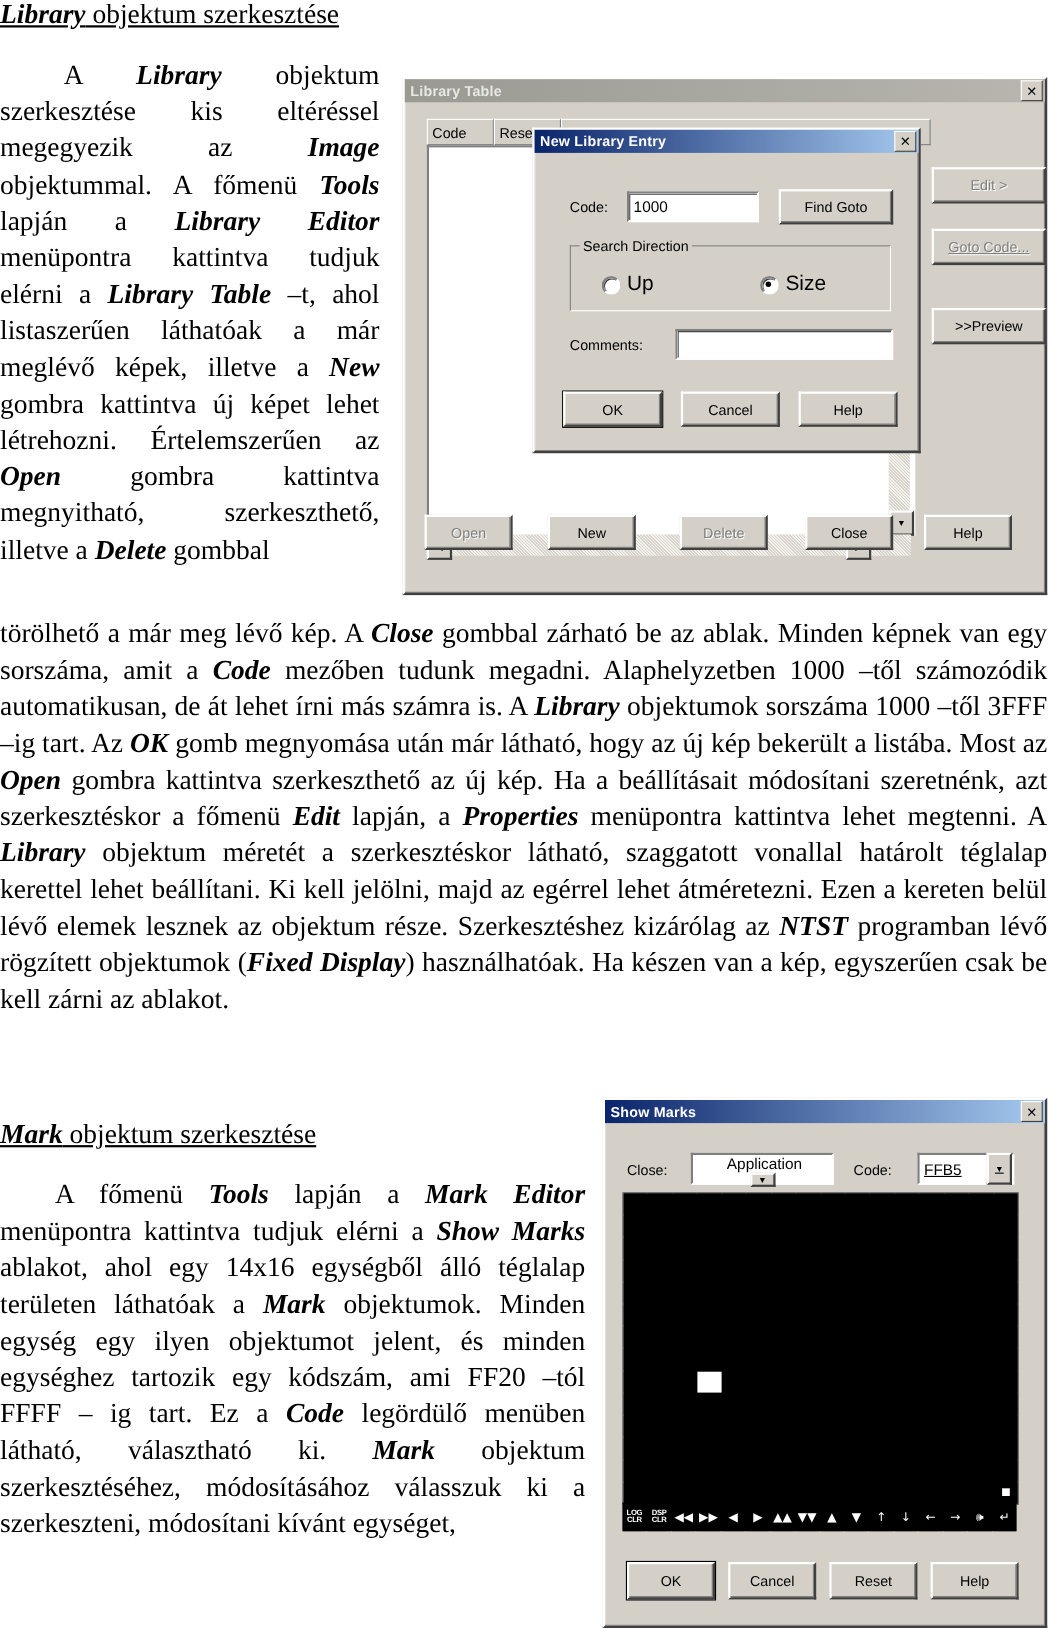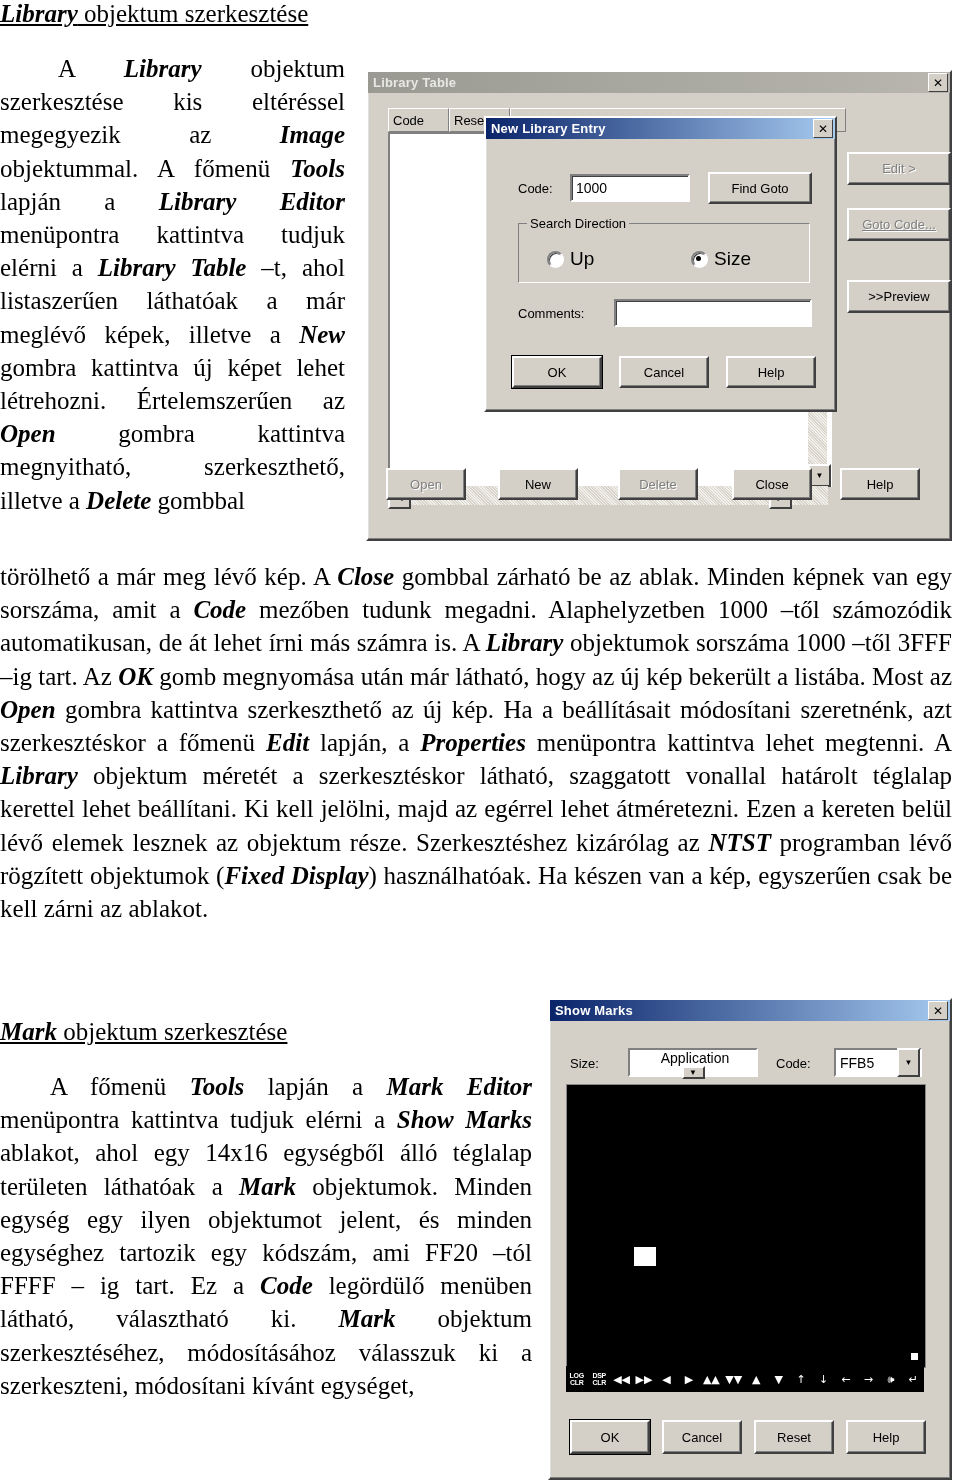--- a/index.html
+++ b/index.html
@@ -217,28 +217,28 @@
     <div class="btn" style="position:absolute;left:133px;top:238px;width:86px;height:28px;">Cancel</div>
     <div class="btn" style="position:absolute;left:240px;top:238px;width:86px;height:28px;">Help</div>
   </div>
 
   <div class="win" style="left:548px;top:998px;width:400px;height:478px;">
     <div class="tbar active">
       <div class="tt">Show Marks</div>
       <div class="xbtn">✕</div>
     </div>
 
-    <div class="lbl" style="left:20px;top:56px;">Size:</div>
+    <div class="lbl" style="left:20px;top:56px;">Close:</div>
     <div class="combo" style="left:78px;top:48px;width:126px;height:25px;flex-direction:column;">
       <span class="cv">Application</span>
       <span class="carr">▼</span>
     </div>
 
     <div class="lbl" style="left:226px;top:56px;">Code:</div>
-    <div class="combo" style="left:284px;top:48px;width:84px;height:25px;">
+    <div class="combo" style="left:284px;top:48px;width:84px;height:25px;text-decoration:underline;">
       <span class="cv">FFB5</span>
       <span class="carr">▼</span>
     </div>
 
     <div class="markgrid" id="mark-grid" style="left: 16px; top: 84px; width: 358px; height: 282px; grid-template-columns: repeat(16, 1fr); grid-template-rows: repeat(14, 1fr);">
         <div class="cell"></div>
         <div class="cell"></div>
         <div class="cell"></div>
         <div class="cell"></div>
         <div class="cell"></div>

